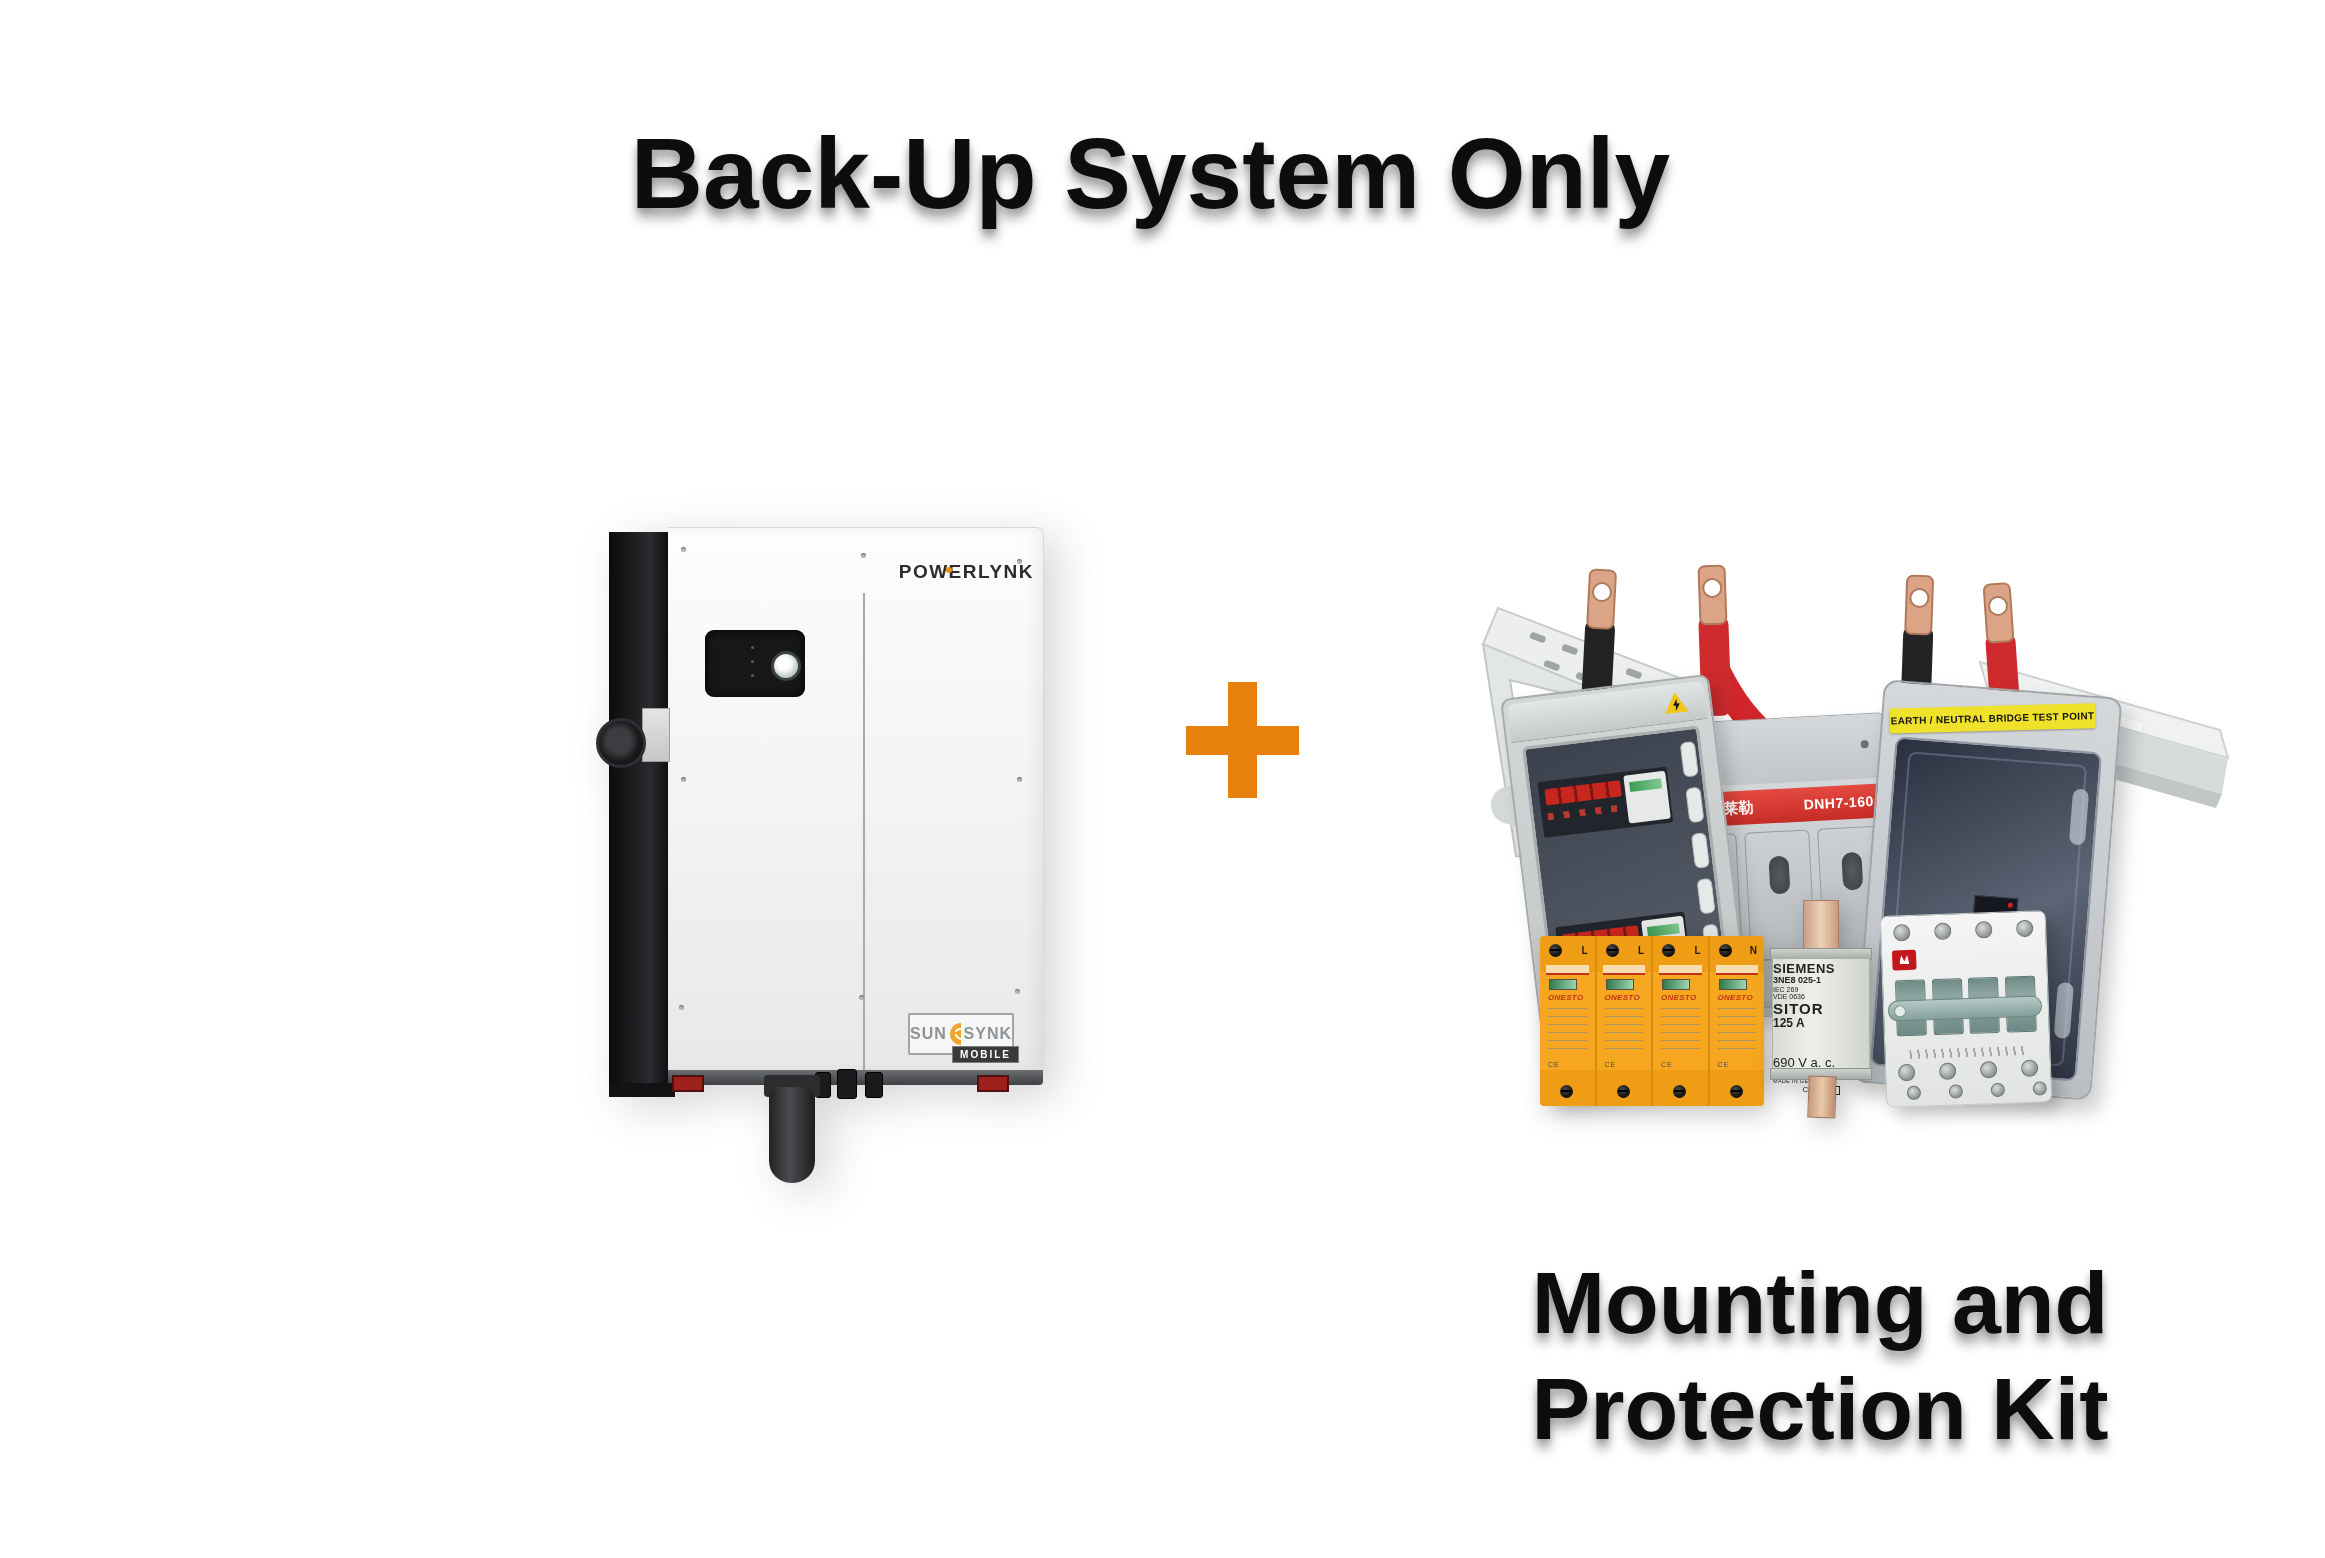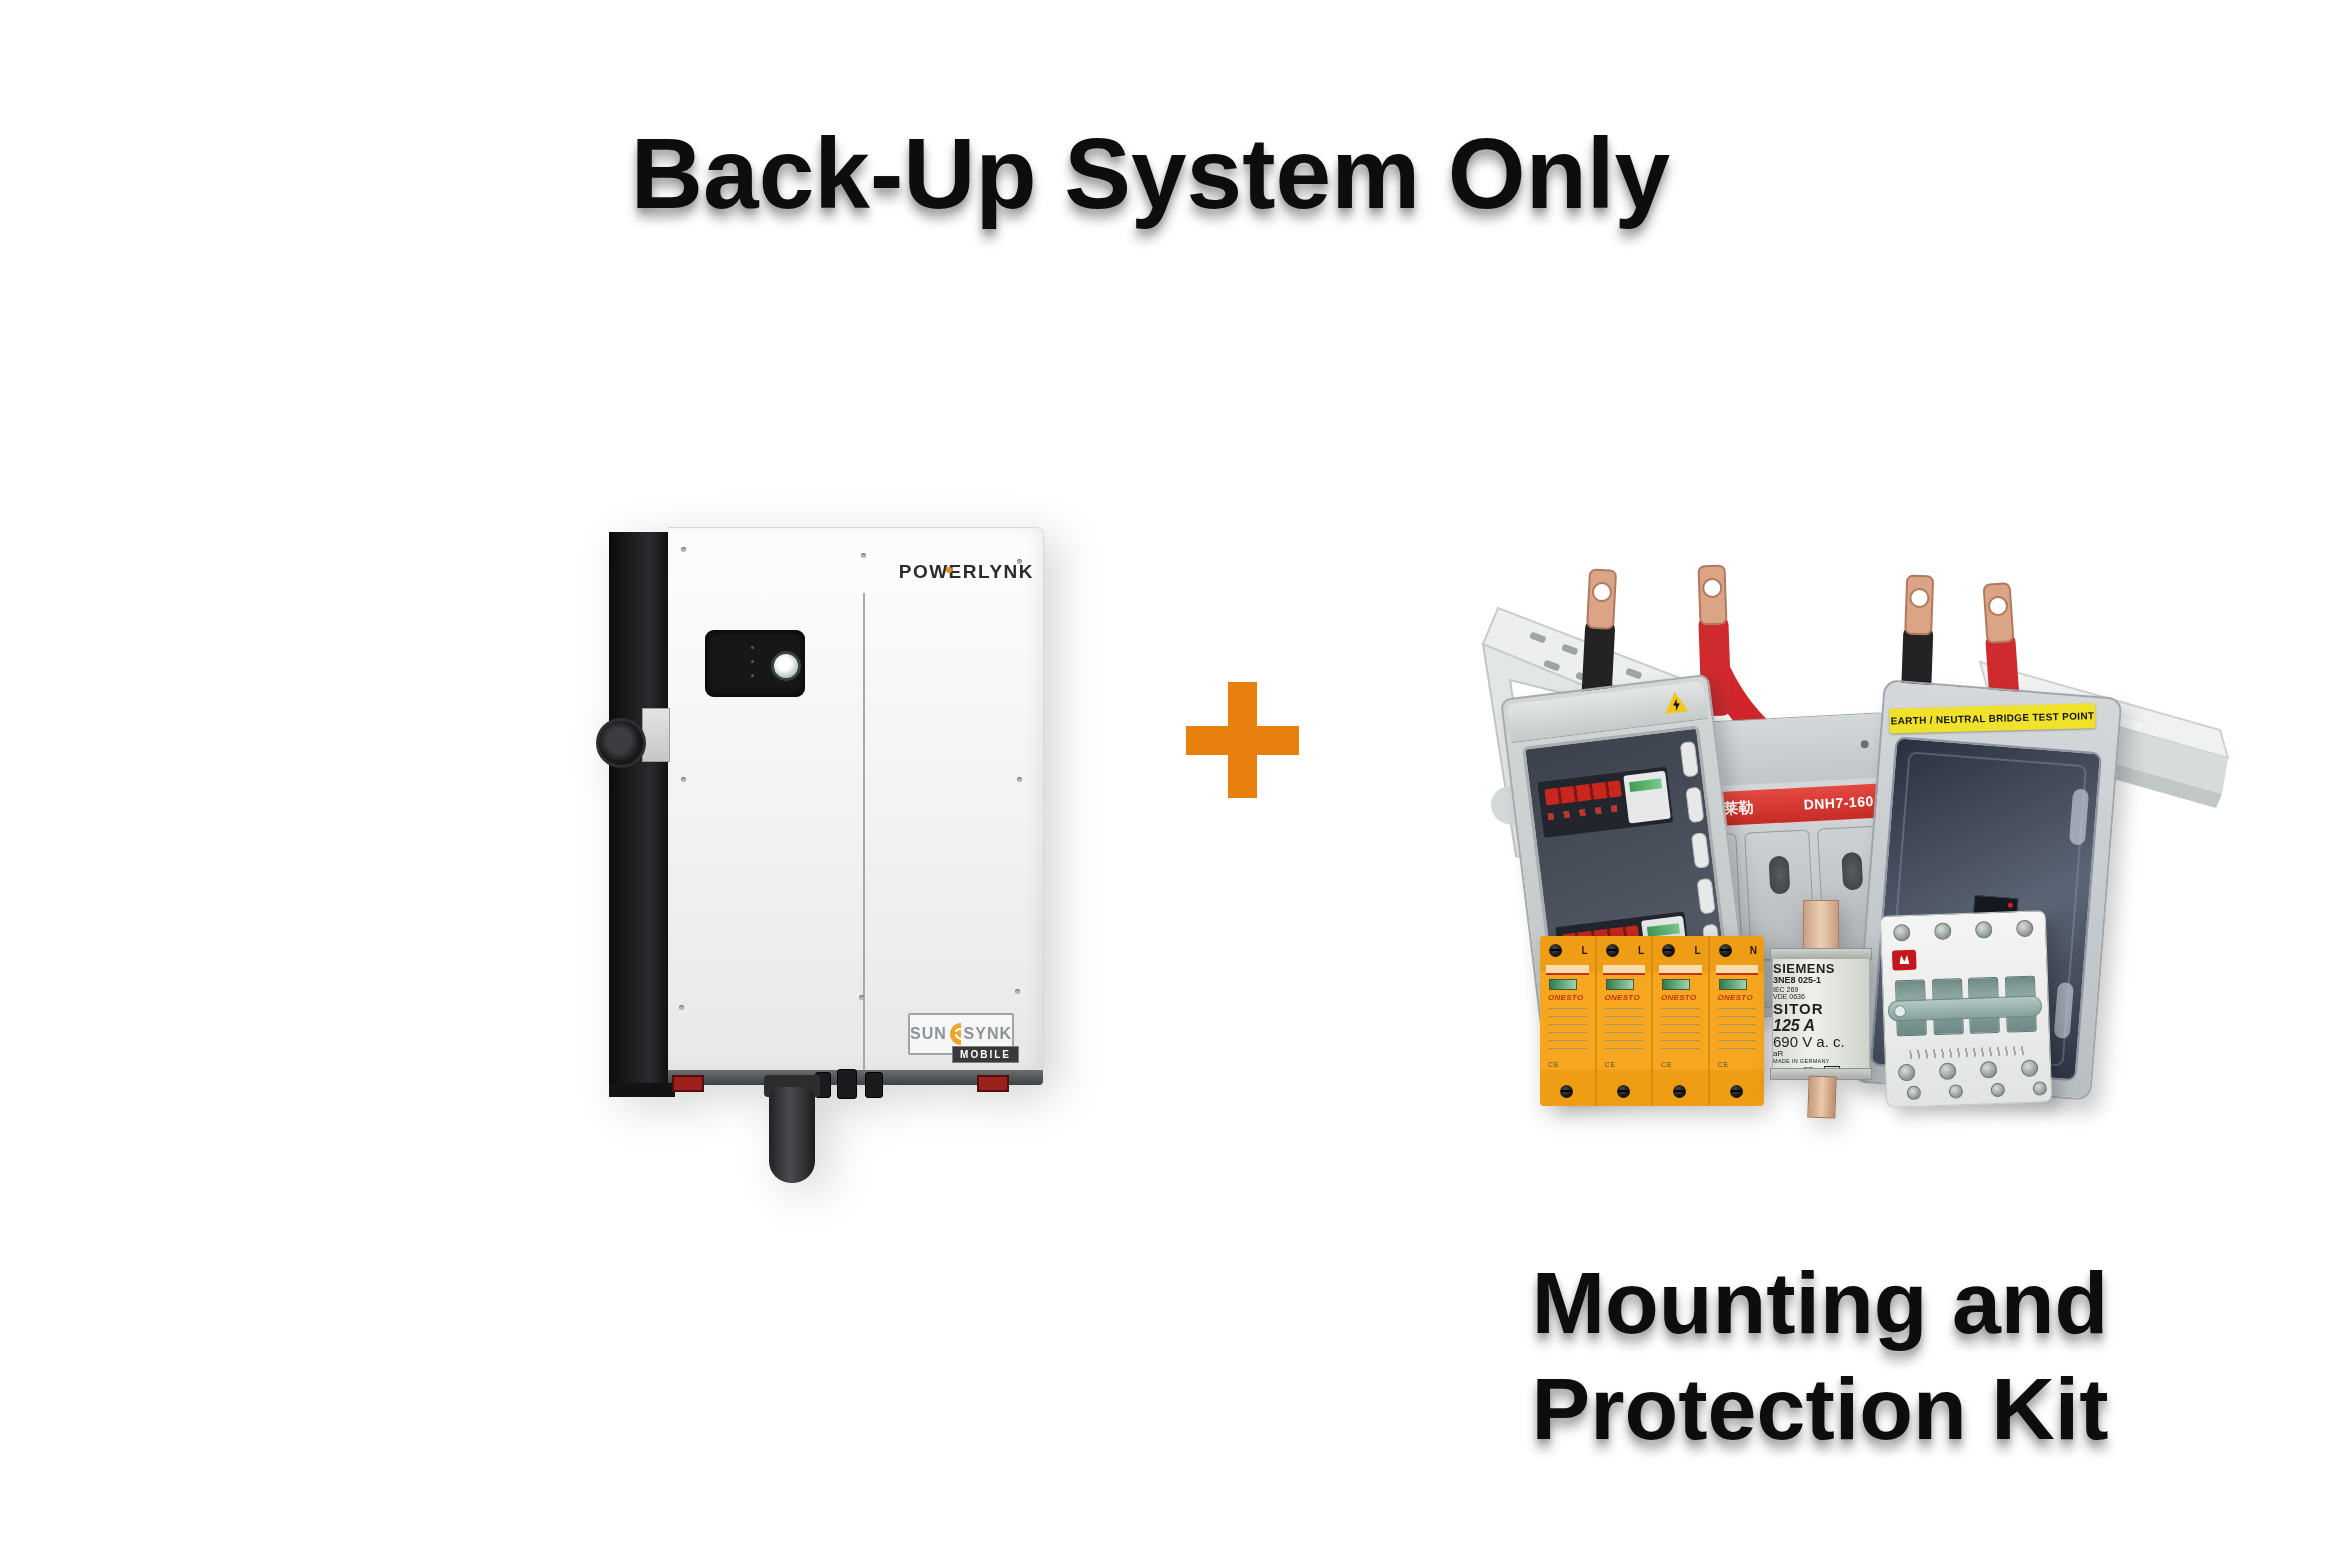--- a/index.html
+++ b/index.html
@@ -147,22 +147,22 @@
               background:linear-gradient(90deg,#caa087,#ecd0b4 50%,#c79b80);}
   .fuse-cap{position:absolute;left:0;width:102px;height:12px;border:1px solid #8f948f;box-sizing:border-box;
             background:linear-gradient(180deg,#ced2ce,#a7aca8);}
   .fuse-body{position:absolute;left:2px;top:58px;width:98px;height:112px;border:1px solid #aab0a7;
              background:linear-gradient(90deg,#d7dbd3,#eef1ea 40%,#cfd4cb);text-align:left;
              color:#20241f;box-sizing:border-box;padding-top:3px;line-height:1.08;}
   .f-brand{font-size:13px;font-weight:bold;letter-spacing:.5px;}
   .f-model{font-size:9px;font-weight:bold;}
   .f-std{font-size:7px;}
   .f-series{font-size:15px;font-weight:bold;letter-spacing:1px;}
-  .f-amps{font-size:16px;font-weight:bold;font-style:italic;}
-  .f-volts{font-size:15px;}
+  .f-amps{font-size:12px;font-weight:bold;}
+  .f-volts{font-size:13px;margin-top:26px;}
   .f-class{font-size:8px;}
   .f-origin{font-size:5.5px;letter-spacing:.3px;}
   .f-marks{display:flex;justify-content:center;gap:10px;font-size:8px;margin-top:1px;}
   .f-nh{border:1px solid #20241f;padding:0 2px;font-size:7px;}
   .fuse-tab{position:absolute;left:38px;top:176px;width:26px;height:40px;transform:rotate(2deg);
             border:1px solid #9d7257;background:linear-gradient(90deg,#c89a7c,#e9c9a9 50%,#bd8e6f);}
 
   .isolator{position:absolute;left:403px;top:363px;width:164px;height:190px;transform:rotate(-2deg);
             background:linear-gradient(180deg,#f4f5f4,#e1e4e2);border:1px solid #c5cac7;border-radius:8px;
             box-shadow:8px 10px 16px rgba(0,0,0,.2);z-index:5;}

